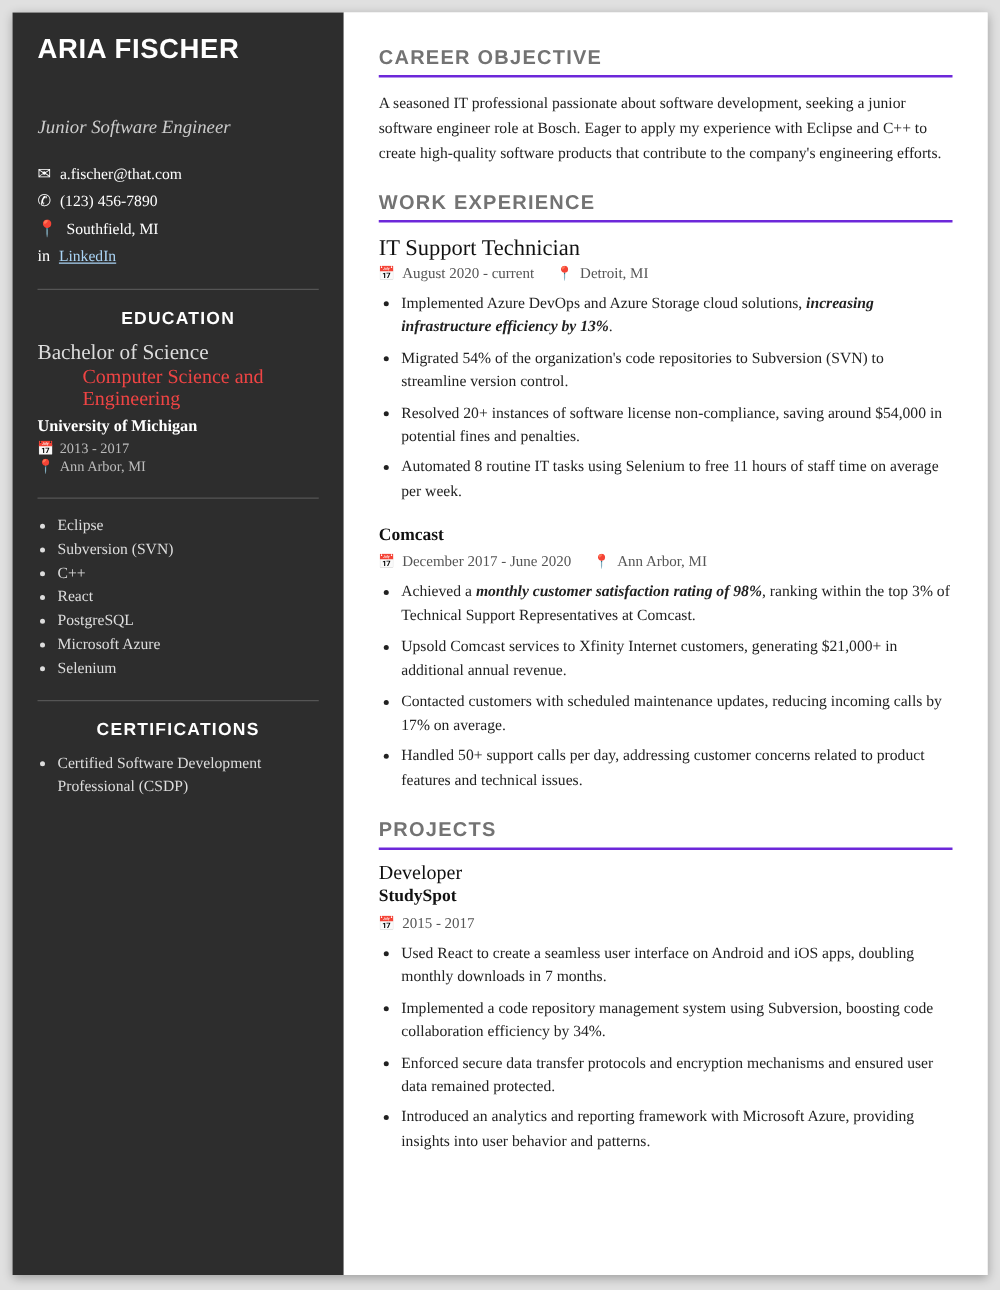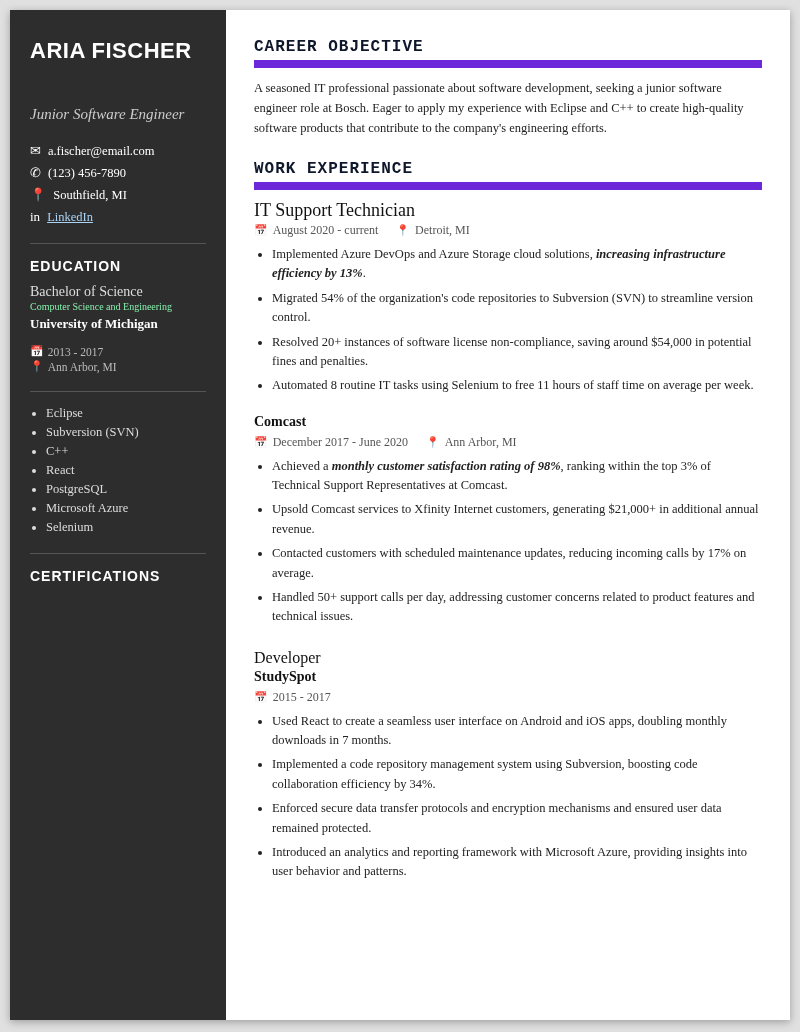--- a/index.html
+++ b/index.html
@@ -14,24 +14,24 @@
     }
     .resume-wrapper {
       width: 780px;
       min-height: 1010px;
       background: #fff;
       display: flex;
       box-shadow: 0 2px 8px rgba(0,0,0,0.3);
     }
     
     .sidebar {
-      width: 216px;
+      width: 265px;
       background: #2d2d2d;
       color: #fff;
-      padding: 28px 20px 28px 20px;
+      padding: 16px 20px 28px 20px;
       flex-shrink: 0;
     }
     .sidebar-name {
       font-size: 22px;
       font-weight: bold;
       text-transform: uppercase;
       letter-spacing: 0.5px;
       font-family: Arial, sans-serif;
       margin-bottom: 4px;
     }
@@ -68,37 +68,39 @@
       margin: 14px 0;
     }
     .sidebar-section-title {
       font-family: Arial, sans-serif;
       font-size: 14px;
       font-weight: bold;
       text-transform: uppercase;
       letter-spacing: 1px;
       margin-bottom: 10px;
       color: #fff;
+      text-align: center;
     }
     
     .edu-degree {
-      font-size: 14px;
+      font-size: 17px;
       color: #ddd;
       margin-bottom: 1px;
     }
     .edu-field {
-      font-size: 10px;
-      color: #86efac;
+      font-size: 16px;
+      color: #ef4444;
       margin-bottom: 4px;
+      margin-left: 36px;
     }
     .edu-school {
       font-size: 13px;
       font-weight: bold;
       color: #fff;
-      margin-bottom: 13px;
+      margin-bottom: 3px;
     }
     .edu-meta {
       font-size: 11.5px;
       color: #bbb;
       display: flex;
       align-items: center;
       gap: 4px;
       margin-bottom: 2px;
     }
     .edu-location {
@@ -130,29 +132,29 @@
       line-height: 1.5;
     }
 
     
     .main {
       flex: 1;
       padding: 28px 28px 28px 28px;
       background: #fff;
     }
     .main-section-title {
-      font-family: Liberation Mono, monospace;
+      font-family: Liberation Sans, sans-serif;
       font-size: 16px;
       font-weight: bold;
       text-transform: uppercase;
       letter-spacing: 1px;
-      border-bottom: 8px solid #6d28d9;
+      border-bottom: 2px solid #6d28d9;
       padding-bottom: 4px;
       margin-bottom: 10px;
-      color: #0f172a;
+      color: #737373;
     }
     .career-objective-text {
       font-size: 12.5px;
       line-height: 1.6;
       color: #222;
       margin-bottom: 16px;
     }
     .section-block {
       margin-bottom: 18px;
     }
@@ -226,21 +228,21 @@
 
 <div class="resume-wrapper">
 
   <div class="sidebar">
     <div class="sidebar-name">ARIA FISCHER</div>
     <div class="sidebar-title">Junior Software Engineer</div>
 
     <div class="sidebar-contact">
       <div class="sidebar-contact-item">
         <span class="contact-icon">✉</span>
-        <span>a.fischer@email.com</span>
+        <span>a.fischer@that.com</span>
       </div>
       <div class="sidebar-contact-item">
         <span class="contact-icon">✆</span>
         <span>(123) 456-7890</span>
       </div>
       <div class="sidebar-contact-item">
         <span class="contact-icon">📍</span>
         <span>Southfield, MI</span>
       </div>
       <div class="sidebar-contact-item">
@@ -277,20 +279,23 @@
         <li>PostgreSQL</li>
         <li>Microsoft Azure</li>
         <li>Selenium</li>
       </ul>
     </div>
 
     <div class="sidebar-divider"></div>
 
     <div class="section-block">
       <div class="sidebar-section-title">CERTIFICATIONS</div>
+      <ul class="cert-list">
+        <li>Certified Software Development Professional (CSDP)</li>
+      </ul>
     </div>
   </div>
 
   <div class="main">
 
     <div class="section-gap">
       <div class="main-section-title">CAREER OBJECTIVE</div>
       <div class="career-objective-text">A seasoned IT professional passionate about software development, seeking a junior software engineer role at Bosch. Eager to apply my experience with Eclipse and C++ to create high-quality software products that contribute to the company's engineering efforts.</div>
     </div>
 
@@ -332,20 +337,21 @@
         <ul class="bullet-list">
           <li>Achieved a <span class="bold-italic">monthly customer satisfaction rating of 98%</span>, ranking within the top 3% of Technical Support Representatives at Comcast.</li>
           <li>Upsold Comcast services to Xfinity Internet customers, generating $21,000+ in additional annual revenue.</li>
           <li>Contacted customers with scheduled maintenance updates, reducing incoming calls by 17% on average.</li>
           <li>Handled 50+ support calls per day, addressing customer concerns related to product features and technical issues.</li>
         </ul>
       </div>
     </div>
 
     <div class="section-gap">
+      <div class="main-section-title">PROJECTS</div>
 
       <div class="section-block">
         <div class="project-title">Developer</div>
         <div class="project-org">StudySpot</div>
         <div class="job-meta-row">
           <div class="job-meta-dates">
             <span class="meta-icon">📅</span>
             <span>2015 - 2017</span>
           </div>
         </div>

